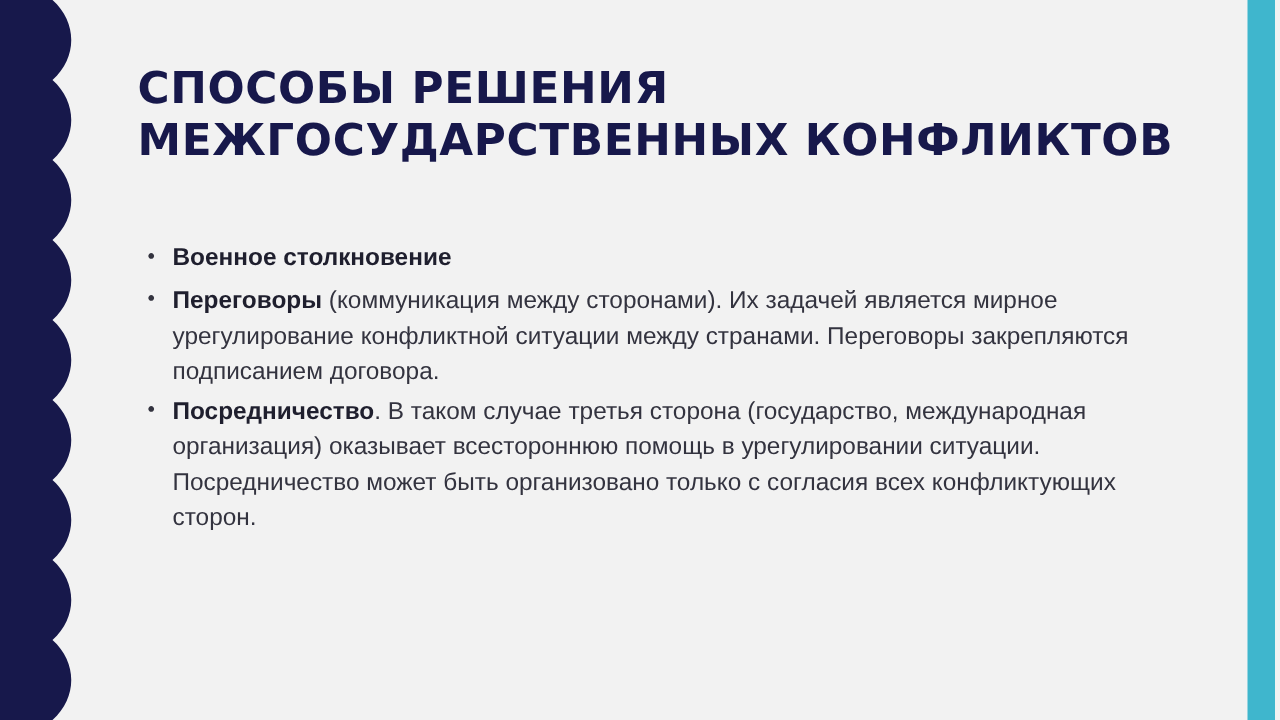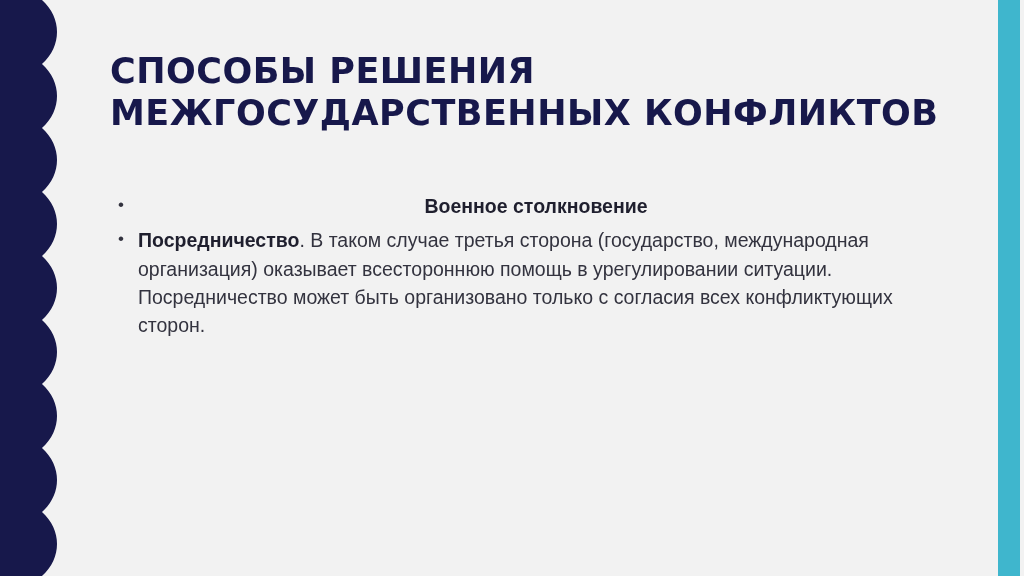--- a/index.html
+++ b/index.html
@@ -95,21 +95,21 @@
     color: #33333f;
     line-height: 1.55;
   }
   .bullet-item .lead {
     font-weight: bold;
     color: #1f1f2e;
   }
   .bullet-item .rest {
     font-weight: normal;
   }
-  .item-1 { margin-bottom: 6px; text-align: center; }
+  .item-1 { margin-bottom: 6px; }
   .item-2 { margin-bottom: 4px; }
 </style>
 </head>
 <body>
 
 <div class="slide">
 
   <div class="left-band">
     <svg width="62" height="576" viewBox="0 0 62 576" xmlns="http://www.w3.org/2000/svg" aria-hidden="true">
       <path d="M0,0 H42
@@ -132,20 +132,23 @@
   <div class="content">
 
     <h1 class="title">СПОСОБЫ РЕШЕНИЯ МЕЖГОСУДАРСТВЕННЫХ КОНФЛИКТОВ</h1>
 
     <ul class="body-list">
 
       <li class="bullet-item item-1">
         <span class="lead">Военное столкновение</span><span class="rest"></span>
       </li>
 
+      <li class="bullet-item item-2">
+        <span class="lead">Переговоры</span><span class="rest"> (коммуникация между сторонами). Их задачей является мирное урегулирование конфликтной ситуации между странами. Переговоры закрепляются подписанием договора.</span>
+      </li>
 
       <li class="bullet-item item-3">
         <span class="lead">Посредничество</span><span class="rest">. В таком случае третья сторона (государство, международная организация) оказывает всестороннюю помощь в урегулировании ситуации. Посредничество может быть организовано только с согласия всех конфликтующих сторон.</span>
       </li>
 
     </ul>
 
   </div>
 </div>
 

